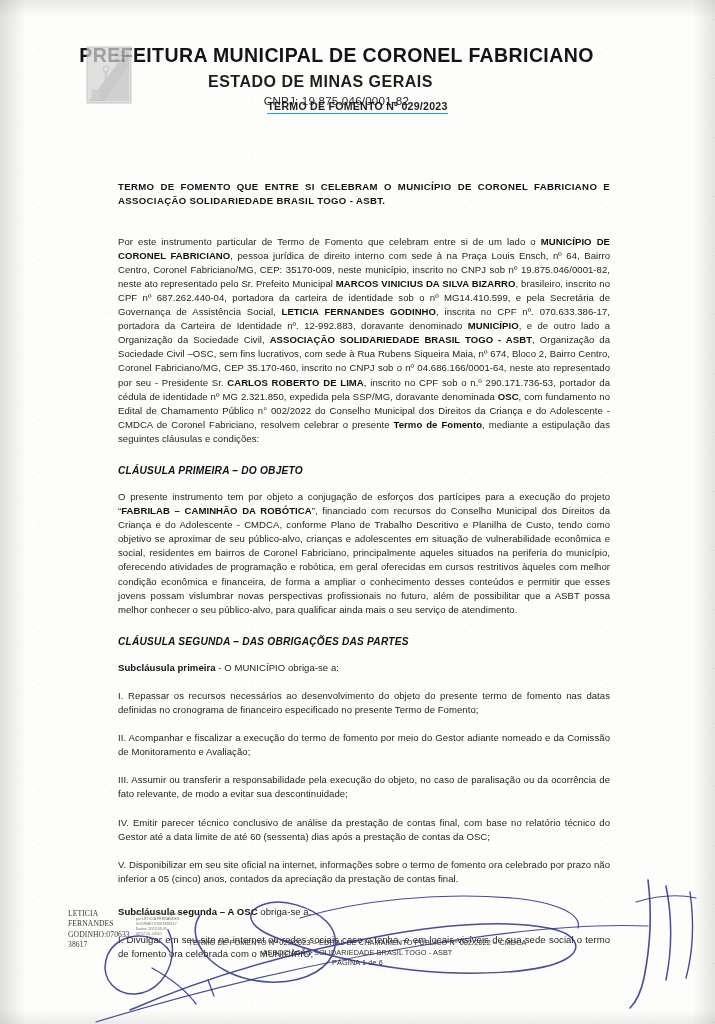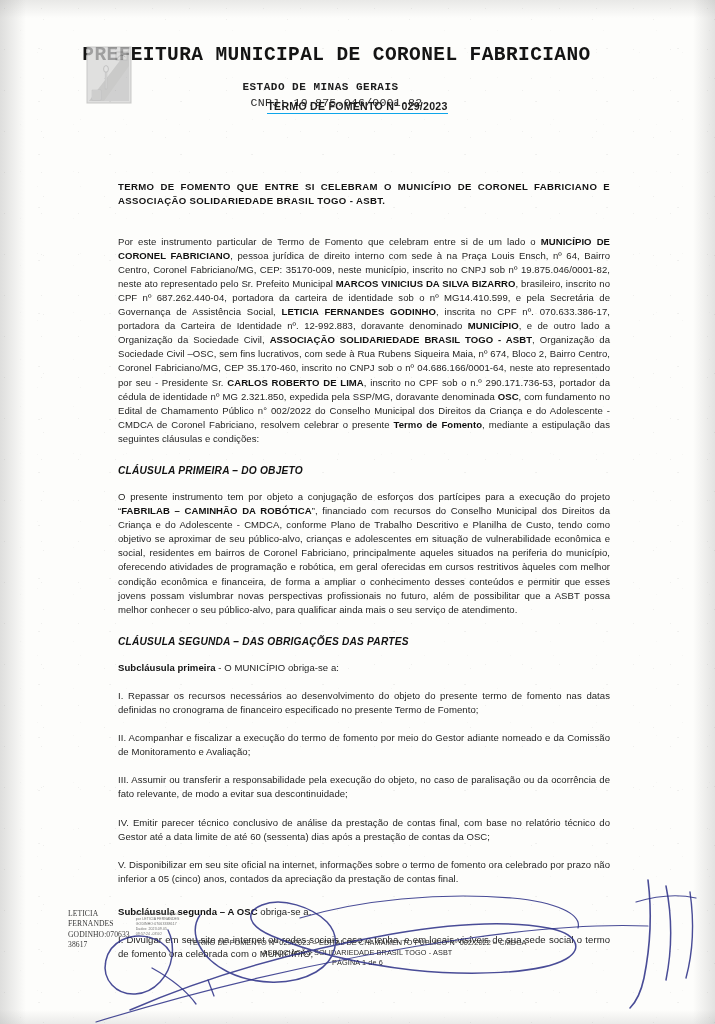--- a/index.html
+++ b/index.html
@@ -47,42 +47,41 @@
     left: 0; top: 0;
     width: 715px; height: 1024px;
   }
 
   
   .header {
     position: absolute;
     left: 0; top: 44px;
     width: 615px;
     text-align: center;
-    font-family: Liberation Mono, monospace;
   }
   .crest {
     position: absolute;
     left: 86px; top: 2px;
     width: 46px; height: 58px;
     filter: grayscale(1) contrast(.55) brightness(1.12);
     opacity: .72;
   }
   .org-title {
     font-size: 19.5px;
     font-weight: bold;
     letter-spacing: .4px;
     color: #141414;
     padding-left: 58px;
     white-space: nowrap;
   }
   .org-sub {
-    font-size: 11px;
+    font-size: 16px;
     font-weight: bold;
     letter-spacing: .5px;
-    margin-top: 15px;
+    margin-top: 6px;
     padding-left: 26px;
     color: #1d1d1d;
   }
   .org-cnpj {
     font-size: 11.6px;
     margin-top: 3px;
     padding-left: 58px;
     color: #2a2a2a;
     letter-spacing: .2px;
   }

